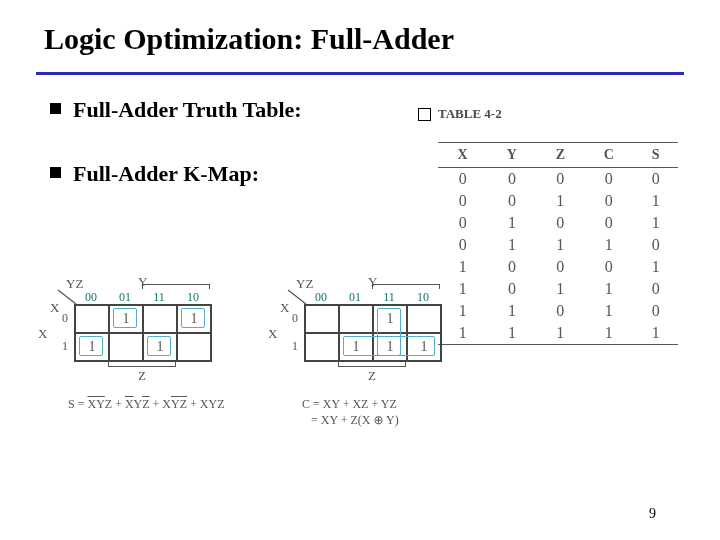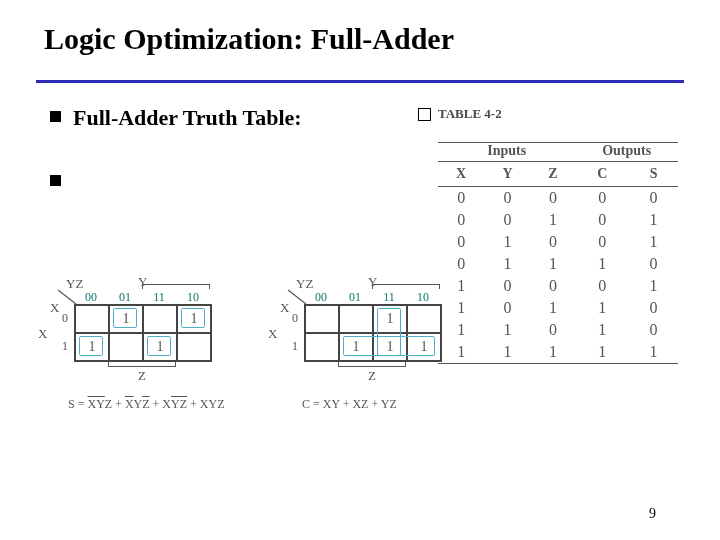--- a/index.html
+++ b/index.html
@@ -9,21 +9,21 @@
     background: #fff;
     font-family: "Times New Roman", Times, serif;
     color: #000;
     position: relative;
     padding: 22px 36px 0 36px;
     overflow: hidden;
   }
   .slide-title {
     font-size: 30px;
     font-weight: bold;
-    margin-bottom: 24px;
+    margin-bottom: 16px;
     padding-left: 8px;
   }
   .title-rule {
     border: none;
     border-top: 3px solid #2b2bb8;
     margin-bottom: 22px;
   }
   .bullet-row {
     display: flex;
     align-items: flex-start;
@@ -186,35 +186,32 @@
 <h1 class="slide-title">Logic Optimization: Full-Adder</h1>
 <hr class="title-rule">
 
 <div class="bullet-row">
   <span class="sq"></span>
   <span class="txt">Full-Adder Truth Table:</span>
 </div>
 
 <div class="bullet-row">
   <span class="sq"></span>
+  <span class="txt">Full-Adder K-Map:</span>
 </div>
 
 <span class="right-bullet"></span>
 
 <div class="truth-block">
   <div class="tb-caption">TABLE 4-2</div>
   <table class="truth-table">
     <tbody>
         <tr class="sec-hr">
           <td colspan="5"></td>
         </tr>
-    <tr class="group-head">
-      <th colspan="3">Inputs</th>
-      <th colspan="2">Outputs</th>
-    </tr>
     <tr class="col-head">
       <th>X</th>
       <th>Y</th>
       <th>Z</th>
       <th>C</th>
       <th>S</th>
     </tr>
     </tbody>
       <tbody id="truth-body">
         <tr>
@@ -360,15 +357,16 @@
     <div class="z-brace" style="left:76px;top:84px;width:68px;height:5px;"></div>
     <span class="km-lbl" style="left:106px;top:90px;">Z</span>
   </div>
 </div>
 
 <div class="eqns" style="left:28px; top:396px;">
   <div>S = <span class="ov">X</span><span class="ov">Y</span>Z + <span class="ov">X</span>Y<span class="ov">Z</span> + X<span class="ov">Y</span><span class="ov">Z</span> + XYZ</div>
 </div>
 <div class="eqns" style="left:262px; top:396px;">
   <div>C = XY + XZ + YZ</div>
+  <div>&nbsp;&nbsp;&nbsp;= XY + Z(X ⊕ Y)</div>
 </div>
 
 <div class="page-num">9</div>
 
 </body></html>

